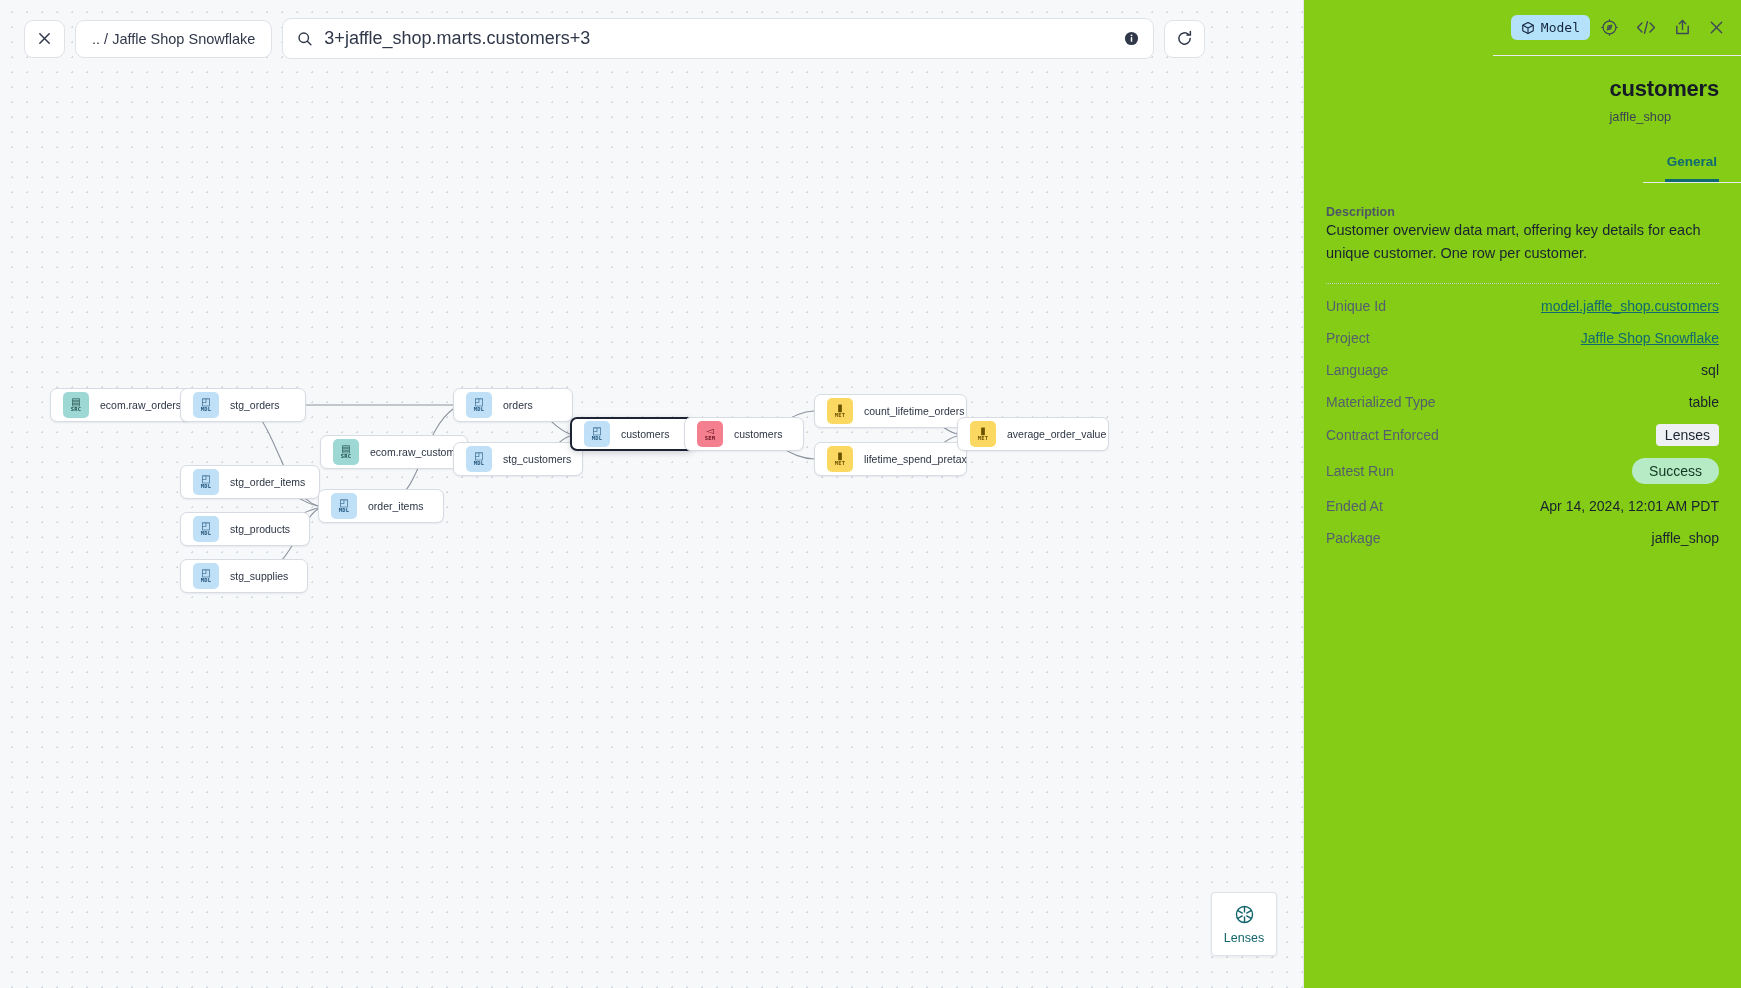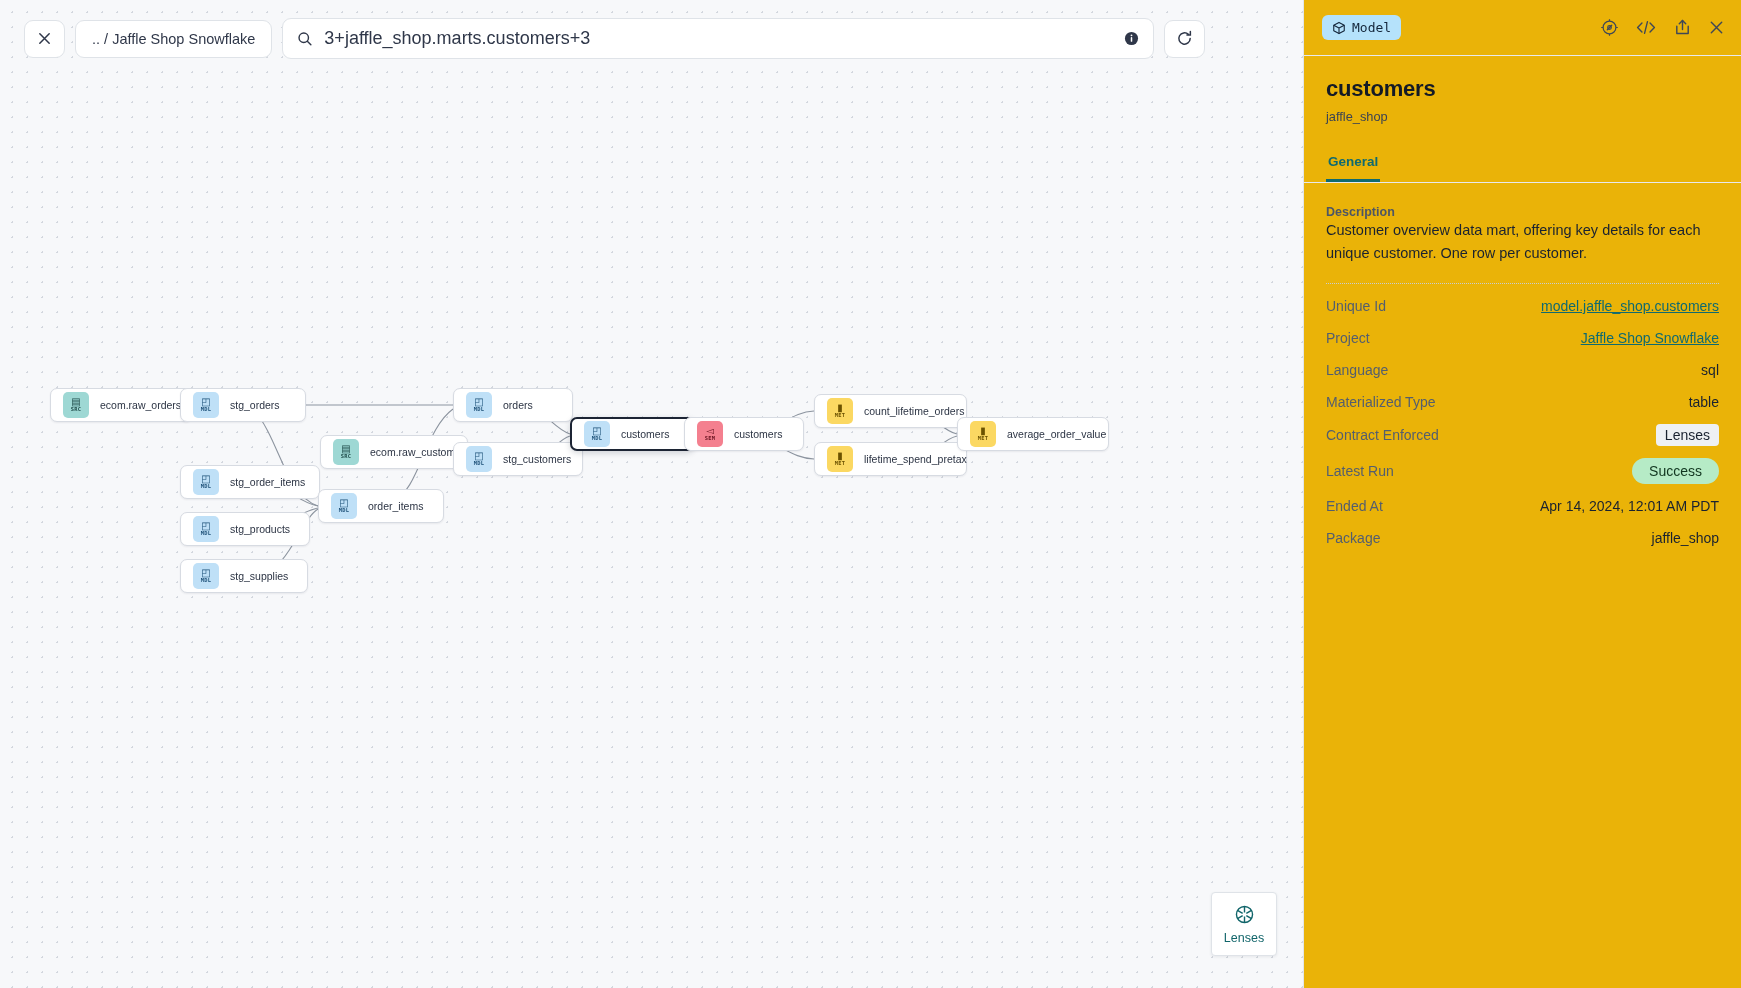--- a/index.html
+++ b/index.html
@@ -114,23 +114,23 @@
     color: #11656a;
     cursor: pointer;
     z-index: 20;
     box-shadow: 0 1px 3px rgba(23,32,50,0.08);
   }
   #lenses-btn .lenses-label { font-size: 12.5px; color: #11656a; }
 
   
   #panel {
     width: 438px; height: 988px;
-    background: #eab308;
+    background: #84cc16;
     border-left: 1px solid #e3e6ea;
-    display: flex; flex-direction: column;
+    display: flex; flex-direction: column; align-items: flex-end;
   }
   #panel-head {
     height: 56px; flex: 0 0 auto;
     display: flex; align-items: center;
     padding: 0 16px 0 18px;
     border-bottom: 1px solid #e8eaee;
     gap: 10px;
   }
   #type-chip {
     display: inline-flex; align-items: center; gap: 6px;

